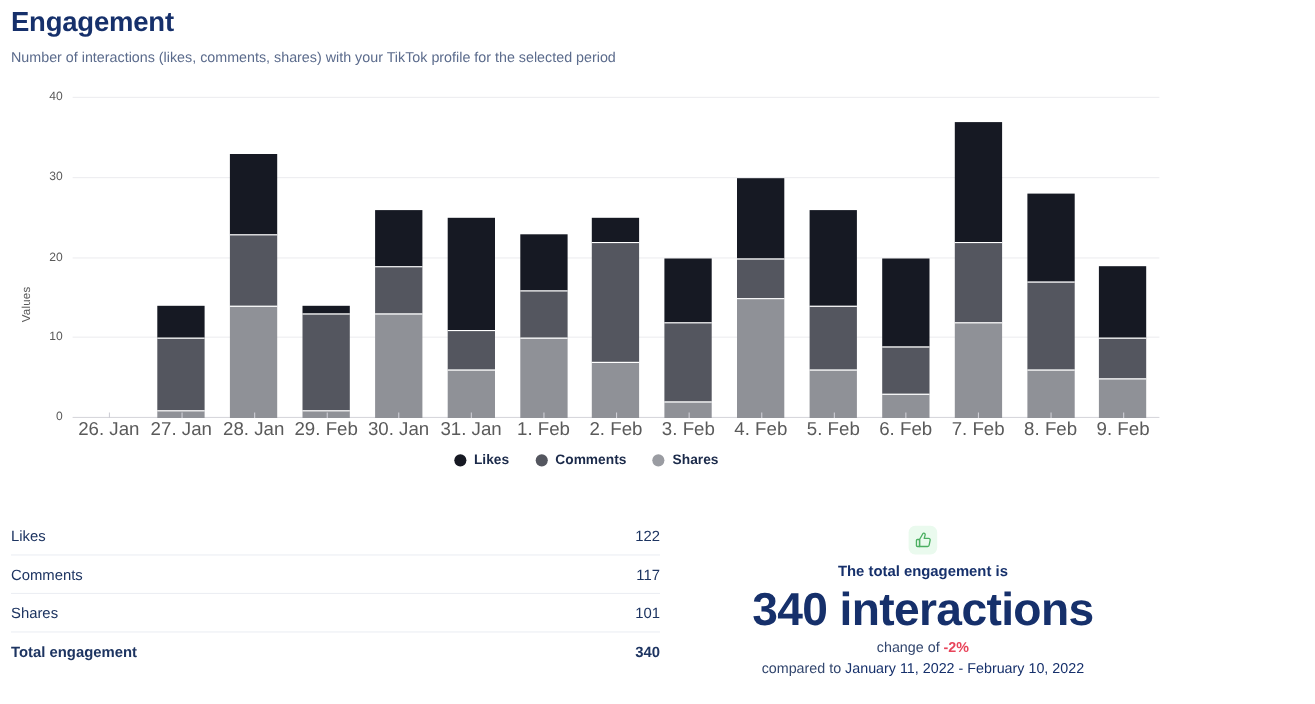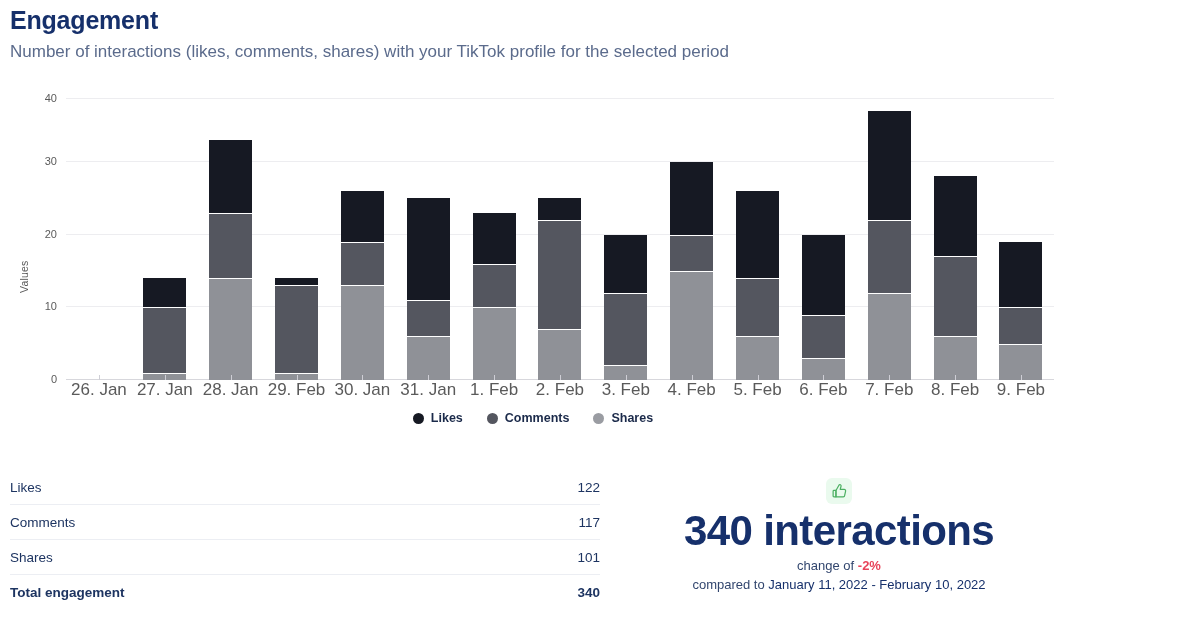--- a/index.html
+++ b/index.html
@@ -13,21 +13,21 @@
   }
   .page { position: relative; width: 1066px; height: 640px; }
 
   
   .header { padding: 4px 0 0 10px; }
   .title {
     font-size: 25px; font-weight: 700; color: #16306b;
     letter-spacing: -0.2px; margin: 0; line-height: 32px;
   }
   .subtitle {
-    font-size: 17px; color: #5b6b8c; margin: 7px 0 0 0; line-height: 18px;
+    font-size: 13px; color: #5b6b8c; margin: 7px 0 0 0; line-height: 18px;
   }
 
   
   .chart-block { position: relative; height: 360px; margin-top: 14px; }
   .y-axis-title {
     position: absolute; left: 18px; top: 218px;
     transform: rotate(-90deg); transform-origin: left top;
     font-size: 10.5px; color: #5a5a5a; letter-spacing: .2px;
   }
   .plot {
@@ -128,21 +128,21 @@
           </div>
           <div class="gridline" style="bottom: 72.75px;">
             <span class="ytick">10</span>
           </div>
           <div class="gridline" style="bottom: 145.5px; margin-top: 19px;">
             <span class="ytick">20</span>
           </div>
           <div class="gridline" style="bottom: 218.25px;">
             <span class="ytick">30</span>
           </div>
-          <div class="gridline" style="bottom: 281px;">
+          <div class="gridline" style="bottom: 291px;">
             <span class="ytick">40</span>
           </div>
         </div>
       <div class="bars" id="bars">
           <div class="barcol">
             <div class="bar"></div>
           </div>
           <div class="barcol">
             <div class="bar">
               <div class="seg likes" style="height: 29.1px;"></div>
@@ -343,20 +343,21 @@
         </div>
       </div>
 
     <div class="summary">
       <div class="thumb-badge">
         <svg width="17" height="17" viewBox="0 0 24 24" fill="none" stroke="#4caf62" stroke-width="1.7" stroke-linecap="round" stroke-linejoin="round">
           <path d="M7 10.5v9H4.2a1.2 1.2 0 0 1-1.2-1.2v-6.6A1.2 1.2 0 0 1 4.2 10.5z"></path>
           <path d="M7 10.5l4.2-7.4a1.7 1.7 0 0 1 3 1.5L13 9h5.6a2 2 0 0 1 2 2.4l-1.3 6.2a2 2 0 0 1-2 1.9H7z"></path>
         </svg>
       </div>
+      <div class="summary-label">The total engagement is</div>
       <div class="summary-big">340 interactions</div>
       <div class="summary-change">
         <span>change of </span><b>-2%</b>
       </div>
       <div class="summary-compare">
         <span>compared to </span><b>January 11, 2022 - February 10, 2022</b>
       </div>
     </div>
   </div>
 

